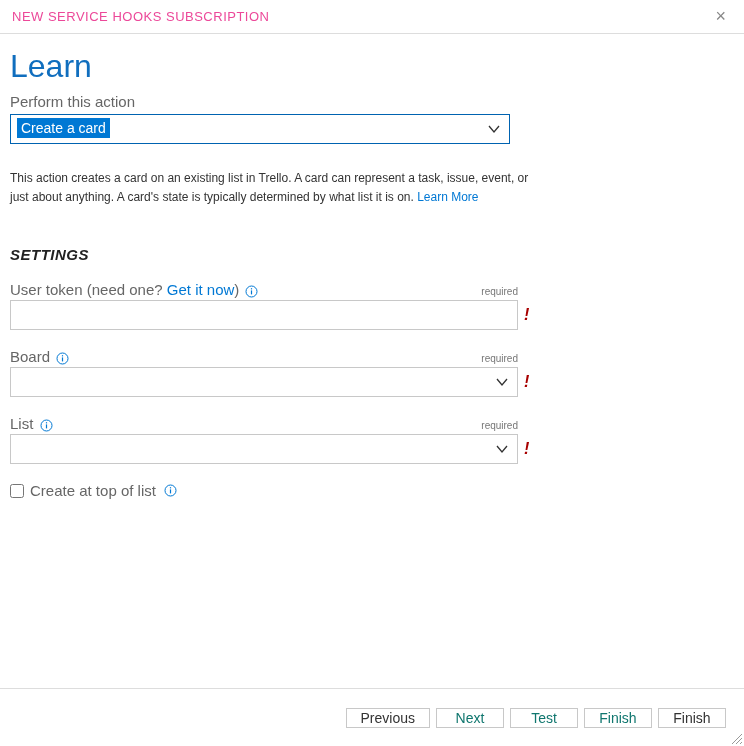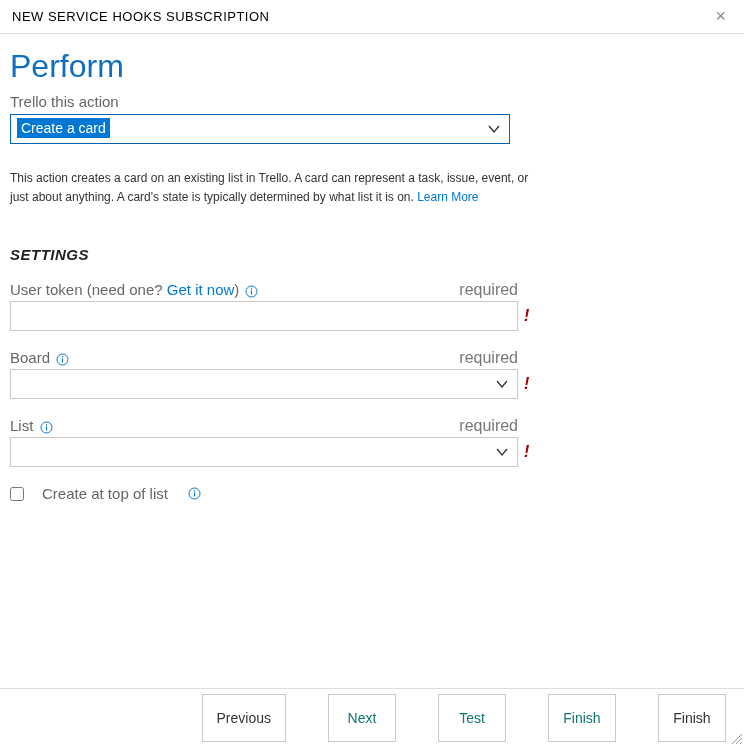--- a/index.html
+++ b/index.html
@@ -15,21 +15,21 @@
     }
     .dialog-header {
       padding: 6px 12px;
       display: flex;
       justify-content: space-between;
       align-items: center;
       border-bottom: 1px solid #ddd;
     }
     .dialog-title {
       font-size: 13px;
-      color: #000000;
+      color: #ec4899;
       letter-spacing: 0.5px;
     }
     .close-btn {
       font-size: 18px;
       color: #888;
       cursor: pointer;
       padding: 0 6px;
     }
     .scroll-pane {
       position: absolute;
@@ -110,21 +110,21 @@
       align-items: baseline;
       width: 508px;
       margin-bottom: 2px;
       gap: 47px;
     }
     .form-label {
       font-size: 15px;
       color: #666;
     }
     .form-required {
-      font-size: 16px;
+      font-size: 10px;
       color: #777;
     }
     .info-icon {
       display: inline-flex;
       align-items: center;
       vertical-align: middle;
       margin-left: 2px;
     }
     .field-input-row {
       display: flex;
@@ -146,21 +146,21 @@
     .error-icon {
       margin-left: 6px;
       color: #a80000;
       font-weight: 900;
       font-size: 16px;
       font-style: italic;
     }
     .checkbox-row {
       display: flex;
       align-items: center;
-      gap: 18px;
+      gap: 6px;
       margin-top: 4px;
     }
     .checkbox-row input[type="checkbox"] {
       width: 14px; height: 14px; cursor: pointer;
     }
     .checkbox-row label {
       font-size: 15px; color: #666; cursor: pointer;
     }
     .dialog-footer {
       position: absolute;
@@ -169,28 +169,27 @@
       border-top: 1px solid #ddd;
       display: flex;
       justify-content: flex-end;
       align-items: center;
       padding: 0 18px 0 0;
       gap: 6px;
       background: #fff;
     }
     .btn {
       min-width: 68px;
-      height: 48px;
+      height: 20px;
       padding: 0 14px;
       border: 1px solid #c8c8c8;
       background: #fff;
       font-size: 14px;
       color: #333;
       cursor: pointer;
-      margin-left: 36px;
     }
     .btn:disabled {
       color: #0f766e;
       cursor: default;
     }
     .resize-grip {
       position: absolute;
       right: 1px; bottom: 1px;
       width: 14px; height: 14px;
       pointer-events: none;
@@ -198,23 +197,23 @@
   </style>
 </head>
 <body>
 
 <div class="dialog-header">
   <span class="dialog-title">NEW SERVICE HOOKS SUBSCRIPTION</span>
   <span class="close-btn">×</span>
 </div>
 
 <div class="scroll-pane">
-  <h1 class="page-title">Perform</h1>
-
-  <label class="field-label">Trello this action</label>
+  <h1 class="page-title">Learn</h1>
+
+  <label class="field-label">Perform this action</label>
   <div class="select-wrapper">
     <span class="select-value">Create a card</span>
     <span class="chevron">
       <svg width="14" height="14" viewBox="0 0 14 14">
           <path d="M2 4 L7 10 L12 4" fill="none" stroke="#333" stroke-width="1.3"></path>
         </svg>
     </span>
   </div>
 
   <p class="description">

